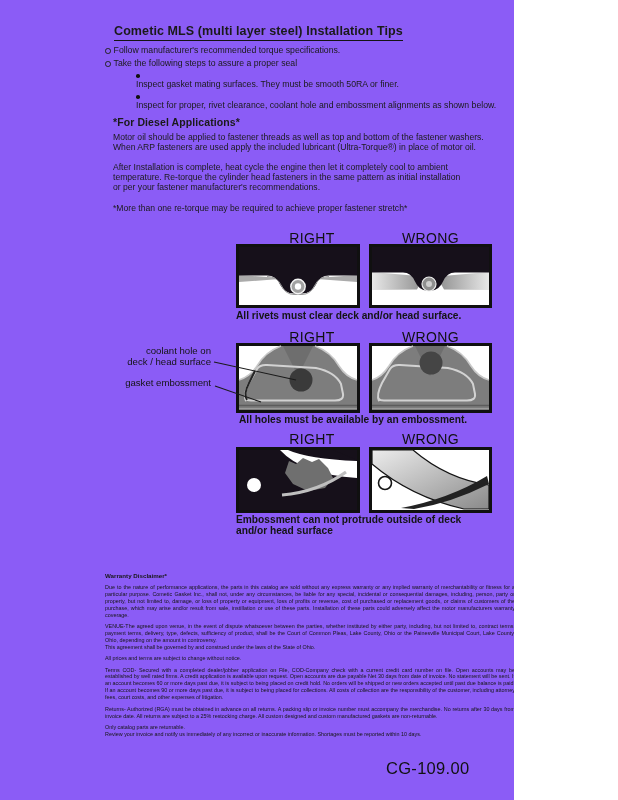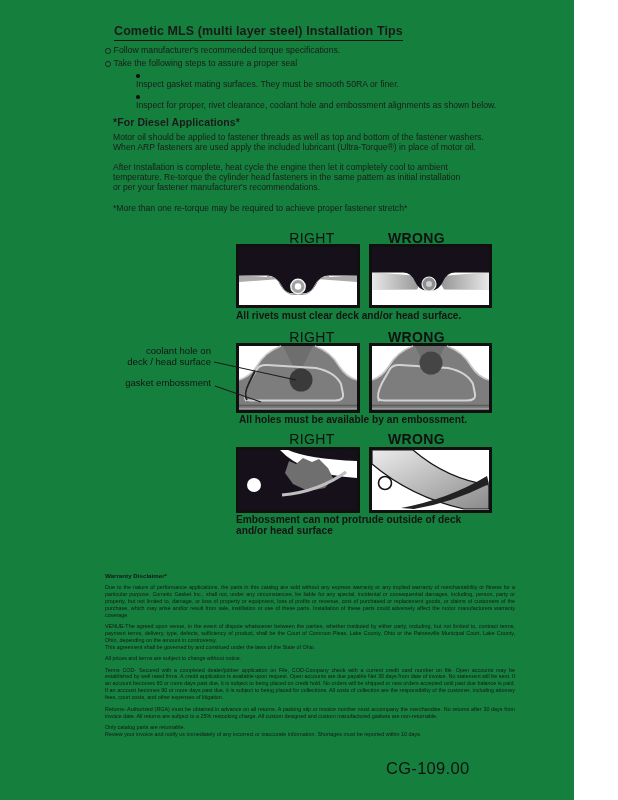--- a/index.html
+++ b/index.html
@@ -1,17 +1,17 @@
 <!DOCTYPE html>
 <html><head>
 <meta charset="utf-8">
 <style>
   html, body { margin: 0; padding: 0; background: #ffffff; }
   .page {
-    position: relative; width: 574px; height: 800px; background: #15803d;
+    position: relative; width: 514px; height: 800px; background: #8b5cf6;
     font-family: "Liberation Sans", sans-serif; color: #1a1a1a; overflow: hidden;
   }
   .abs { position: absolute; }
   .pre { white-space: pre; }
 
   .title {
     left: 114px; top: 24px; margin: 0; font-size: 12.5px; font-weight: bold;
     letter-spacing: 0.1px; border-bottom: 1.5px solid #141414; padding-bottom: 2px;
     display: inline-block; white-space: nowrap;
   }
@@ -28,21 +28,21 @@
     margin: 4.4px 3.4px 0 0; flex: 0 0 auto;
   }
 
   .diesel { left: 113px; top: 117px; font-size: 8.6px; line-height: 10.2px; }
   .diesel h2 { margin: 0 0 5px 0; font-size: 10.5px; letter-spacing: 0.1px; }
   .diesel p { margin: 0 0 9px 0; }
   .diesel p.p2 { margin-bottom: 11px; }
 
   .flabel { font-size: 14px; letter-spacing: 0.4px; text-align: center; color: #101010; }
   .fl-left  { left: 250px; width: 124px; }
-  .fl-right { left: 355px; width: 123px; font-weight: bold; }
+  .fl-right { left: 369px; width: 123px; }
   .row1 { top: 230px; } .row2 { top: 329px; } .row3 { top: 431px; }
 
   .panel { display: block; }
   .p-1r { left: 236px; top: 244px; } .p-1w { left: 369px; top: 244px; }
   .p-2r { left: 236px; top: 343px; } .p-2w { left: 369px; top: 343px; }
   .p-3r { left: 236px; top: 447px; } .p-3w { left: 369px; top: 447px; }
 
   .fcap { font-size: 10.2px; font-weight: bold; color: #141414; white-space: pre; line-height: 10.6px; }
   .cap1 { left: 236px; top: 311px; }
   .cap2 { left: 239px; top: 415px; }

